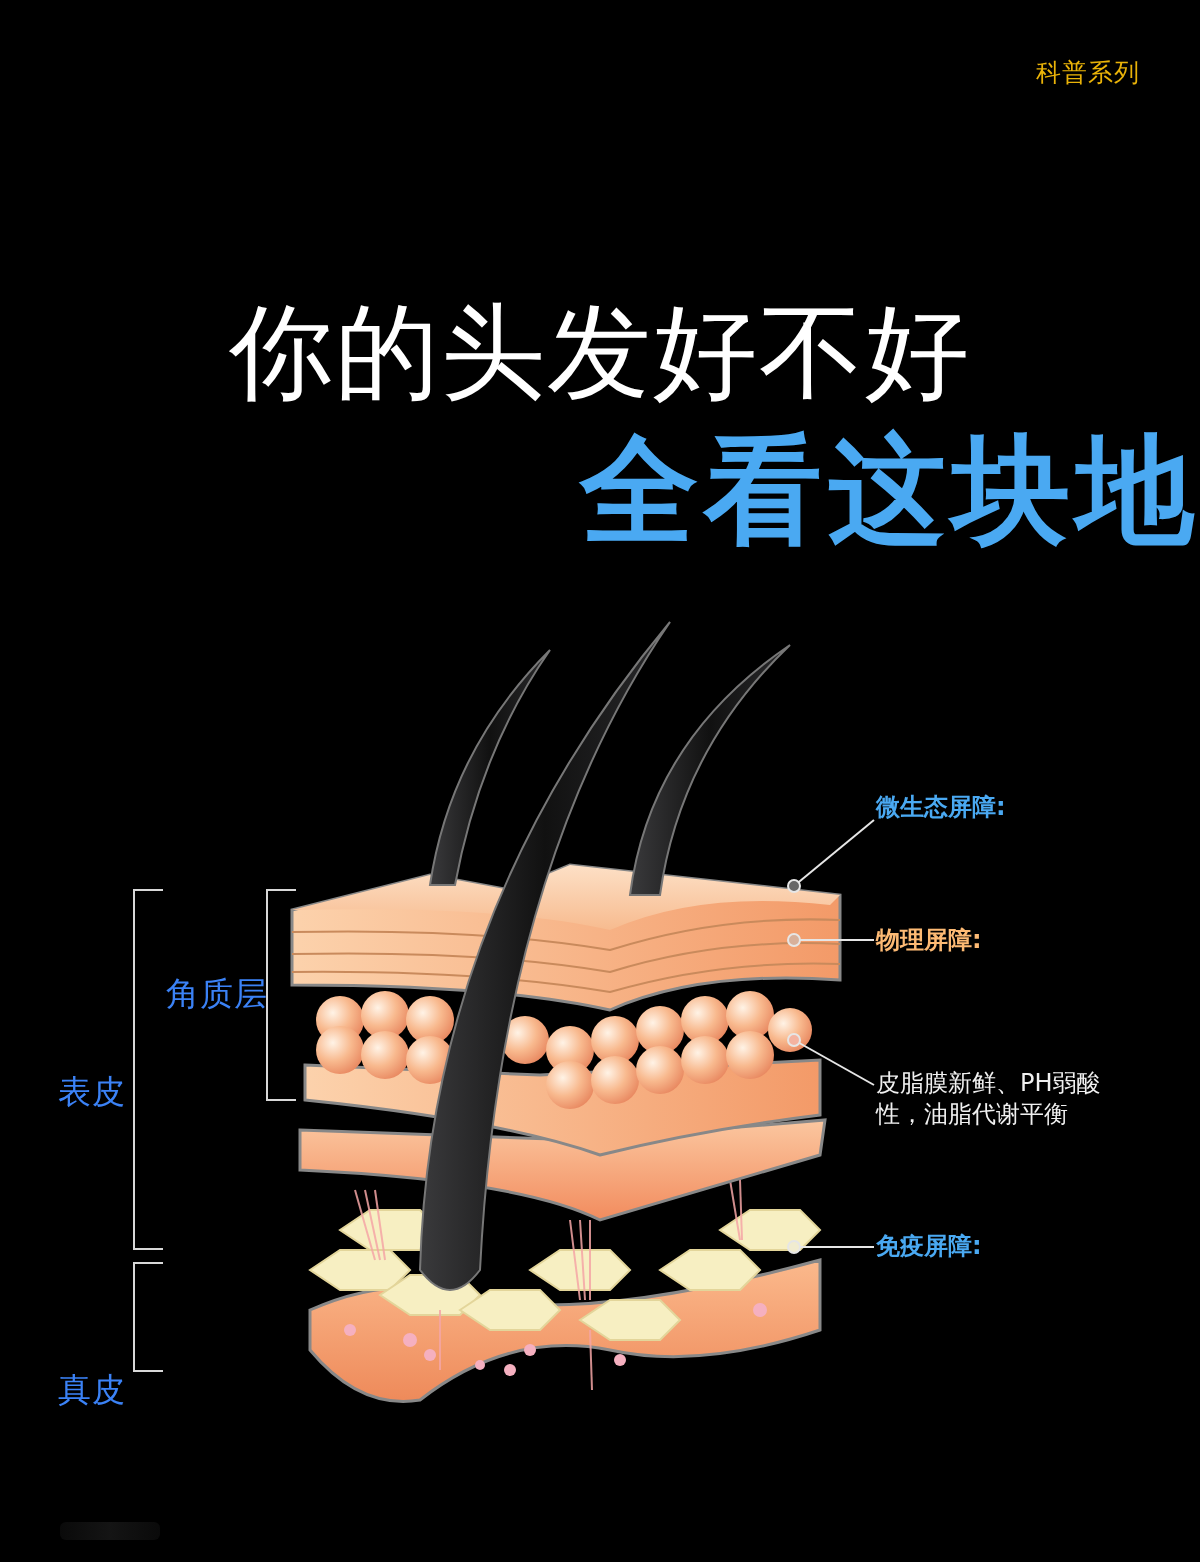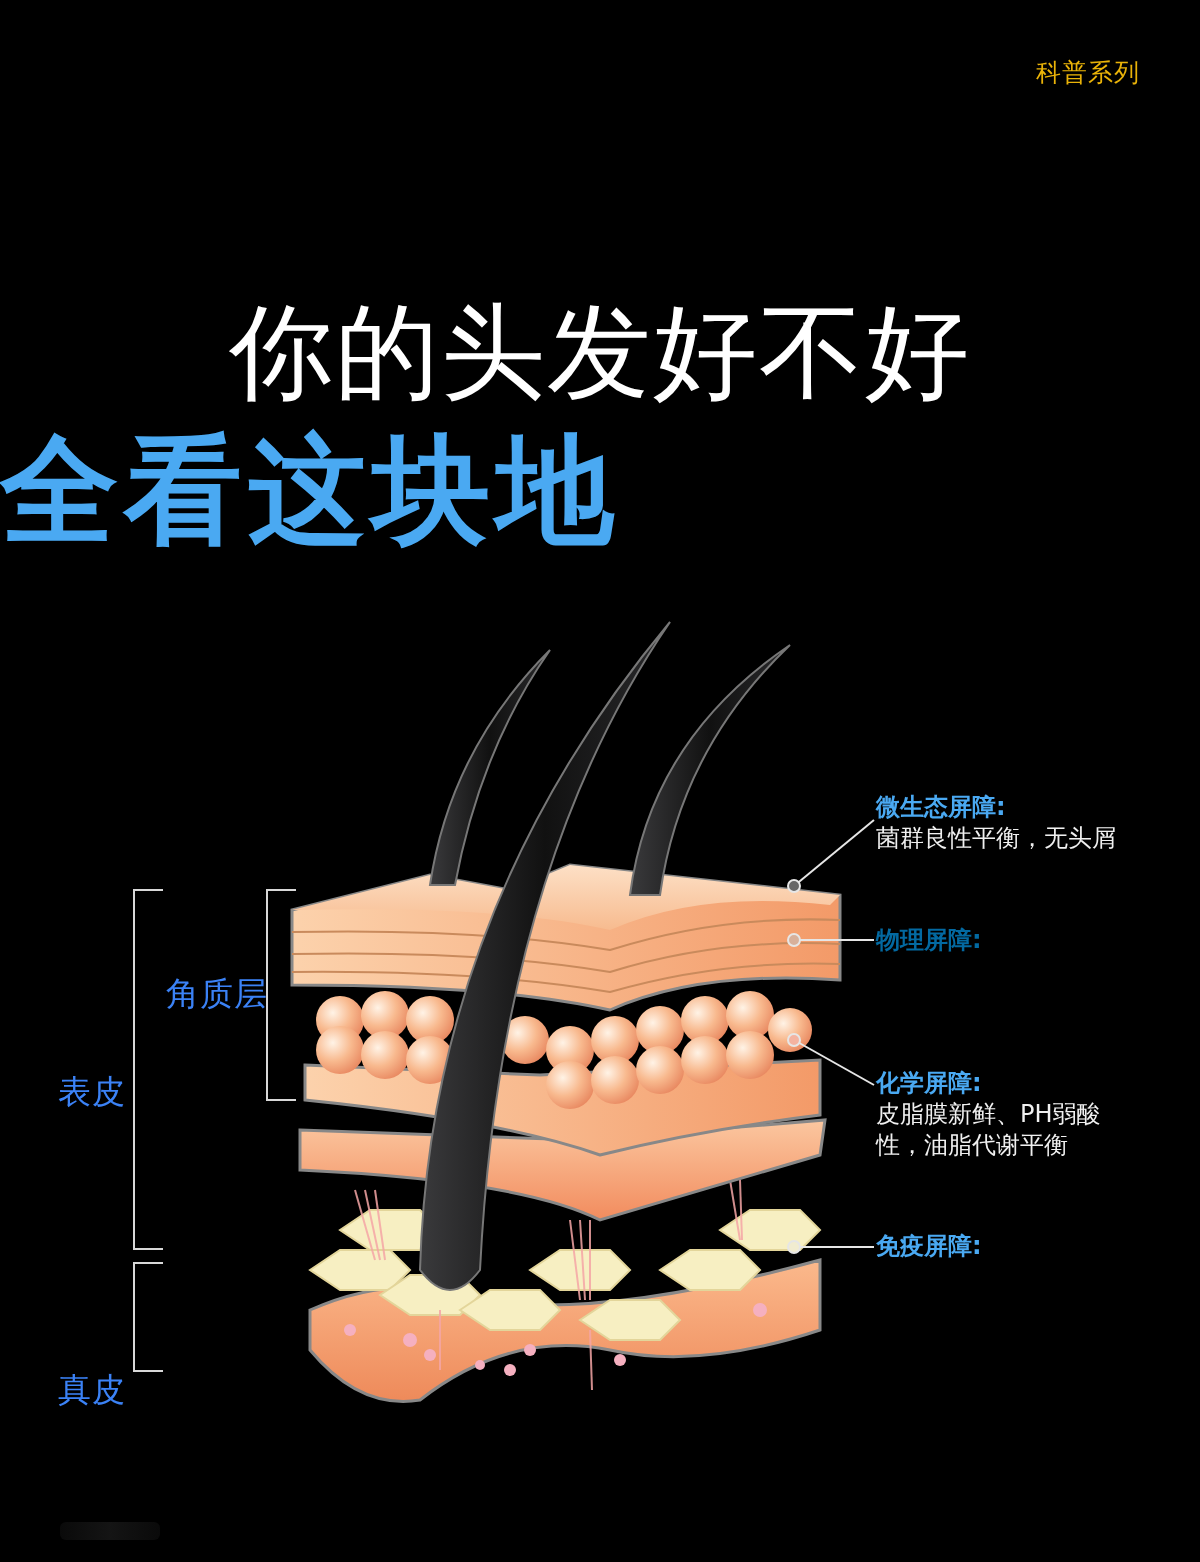--- a/index.html
+++ b/index.html
@@ -1,21 +1,21 @@
 <!DOCTYPE html>
 <html><head>
 <meta charset="utf-8">
 <style>
   html,body{margin:0;padding:0;background:#000;}
   body{width:1200px;height:1562px;position:relative;overflow:hidden;
        font-family:"DejaVu Sans","Liberation Sans",sans-serif;color:#fff;}
   .series-tag{position:absolute;right:60px;top:56px;font-size:25px;color:#eab308;letter-spacing:1px;}
   .title-1{position:absolute;left:0;width:1200px;top:292px;text-align:center;
            font-size:104px;line-height:120px;color:#fff;font-weight:normal;letter-spacing:2px;}
-  .title-2{position:absolute;left:0;width:1200px;top:420px;text-align:left;
+  .title-2{position:absolute;left:0;width:1200px;top:420px;text-align:right;
            font-size:118px;line-height:140px;font-weight:bold;letter-spacing:6px;}
   .illus{position:absolute;left:280px;top:610px;width:580px;height:880px;}
   .bracket{position:absolute;border:2px solid #d8d8d8;border-right:none;}
   .bracket-label{position:absolute;font-size:33px;color:#3b82f6;letter-spacing:1px;}
   .callout{position:absolute;left:876px;font-size:24px;line-height:31px;color:#f0f0f0;width:300px;}
   .callout .ct{font-weight:bold;display:block;}
   .callout .cd{display:block;}
   .leader{position:absolute;}
   .watermark{position:absolute;left:60px;top:1522px;width:100px;height:18px;
              background:linear-gradient(90deg,#111,#222,#111);border-radius:6px;opacity:.6;}
@@ -149,26 +149,24 @@
     <circle cx="14" cy="150" r="6" fill="#d8b09a"></circle>
     <line x1="14" y1="250" x2="94" y2="295"></line>
     <circle cx="14" cy="250" r="6" fill="#f4b3a0"></circle>
     <line x1="14" y1="457" x2="94" y2="457"></line>
     <circle cx="14" cy="457" r="6" fill="#f1ecd0"></circle>
   </g>
 </svg>
 
 <div class="callout" style="top:792px;">
   <span class="ct" style="color:#4aa9f2">微生态屏障:</span>
-  <span class="cd">菌群良性平衡，无头屑</span>
 </div>
 <div class="callout" style="top:925px;width:270px;">
-  <span class="ct" style="color:#0369a1">物理屏障:</span>
+  <span class="ct" style="color:#fdba74">物理屏障:</span>
 </div>
 <div class="callout" style="top:1068px;width:260px;">
-  <span class="ct" style="color:#4aa9f2">化学屏障:</span>
   <span class="cd">皮脂膜新鲜、PH弱酸性，油脂代谢平衡</span>
 </div>
 <div class="callout" style="top:1231px;width:275px;">
   <span class="ct" style="color:#4aa9f2">免疫屏障:</span>
 </div>
 
 <div class="watermark"></div>
 
 </body></html>

